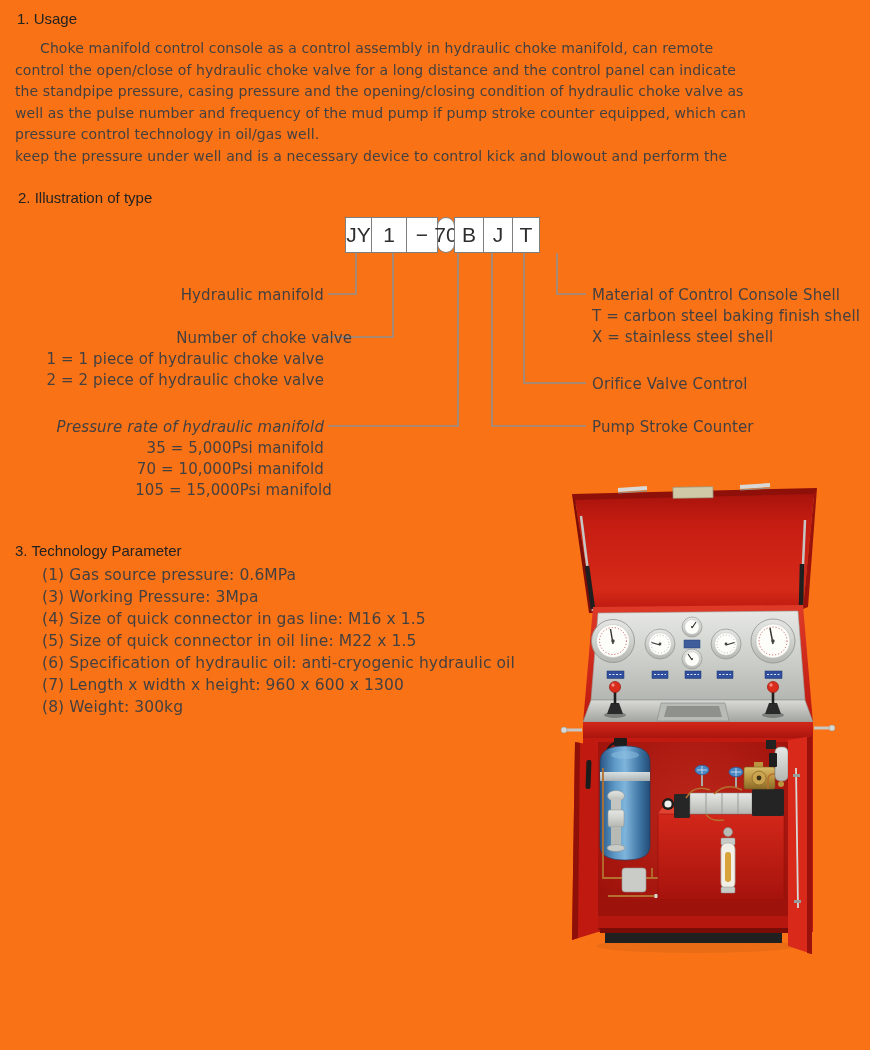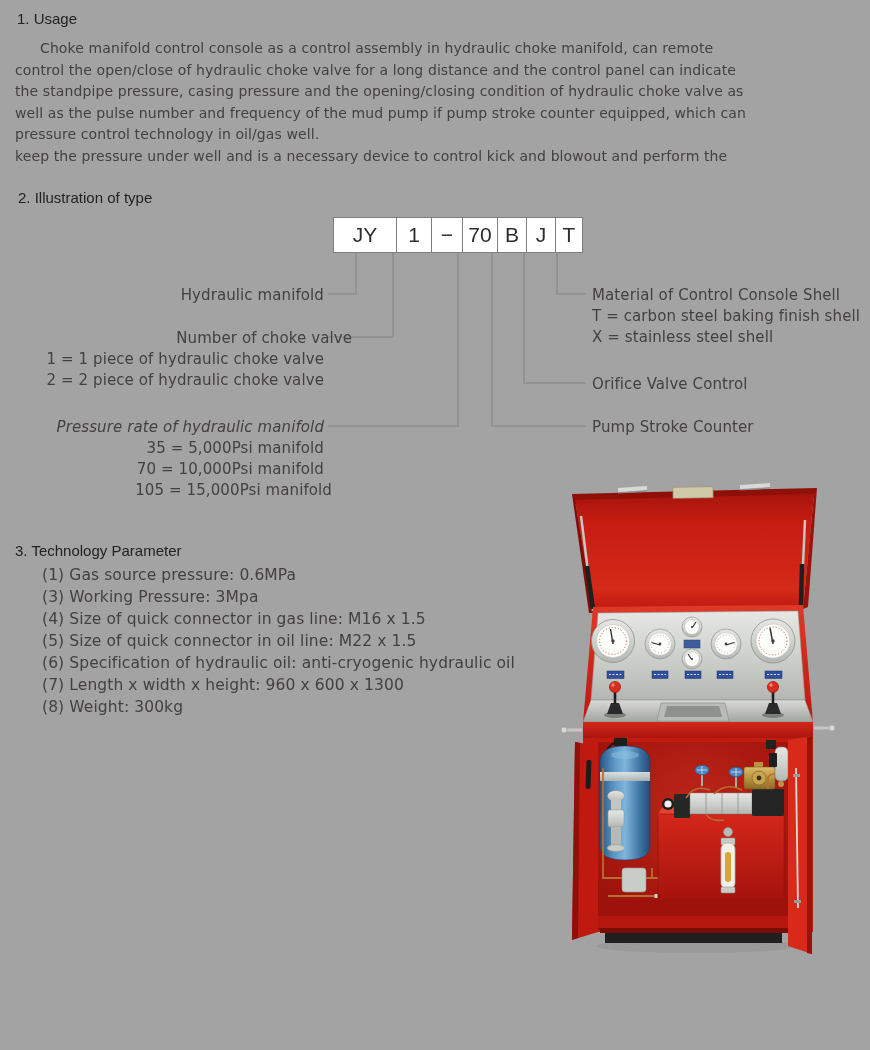--- a/index.html
+++ b/index.html
@@ -1,17 +1,17 @@
 <!DOCTYPE html>
 <html><head>
 <meta charset="utf-8">
 <style>
   html,body{margin:0;padding:0;background:#fff;}
   .page{
-    position:relative;width:870px;height:1050px;background:#a3a3a3;
+    position:relative;width:870px;height:1050px;background:#f97316;
     font-family:"DejaVu Sans",sans-serif;color:#413d3b;overflow:hidden;
   }
   .abs{position:absolute;}
   .heading{
     font-family:"Liberation Sans",sans-serif;font-size:15px;color:#222;
     white-space:nowrap;
   }
   .bodytext{
     font-size:14px;line-height:21.6px;letter-spacing:0.1px;color:#444040;
   }
@@ -44,24 +44,24 @@
     <div>control the open/close of hydraulic choke valve for a long distance and the control panel can indicate</div>
     <div>the standpipe pressure, casing pressure and the opening/closing condition of hydraulic choke valve as</div>
     <div>well as the pulse number and frequency of the mud pump if pump stroke counter equipped, which can</div>
     <div>pressure control technology in oil/gas well.</div>
     <div>keep the pressure under well and is a necessary device to control kick and blowout and perform the</div>
   </div>
 
   <div class="abs heading" style="left:18px;top:189px;">2. Illustration of type</div>
 
   <div class="abs codeRow" style="left:333px;top:217px;">
-    <div class="codeCell" style="width:64px;">JY</div>
+    <div class="codeCell" style="width:27px;margin-left:12px;">JY</div>
     <div class="codeCell" style="width:36px;">1</div>
     <div class="codeCell" style="width:32px;">−</div>
-    <div class="codeCell" style="width:36px;">70</div>
+    <div class="codeCell" style="width:18px;border-radius:12px;">70</div>
     <div class="codeCell" style="width:30px;">B</div>
     <div class="codeCell" style="width:30px;">J</div>
     <div class="codeCell" style="width:28px;">T</div>
   </div>
 
   <svg class="abs" style="left:0;top:210px;" width="870" height="290" viewBox="0 0 870 290">
     <g fill="none" stroke="#8f8f8f" stroke-width="1.6">
       <polyline points="356,43 356,84 328,84"></polyline>
       <polyline points="393,43 393,127 328,127"></polyline>
       <polyline points="458,43 458,216 328,216"></polyline>

